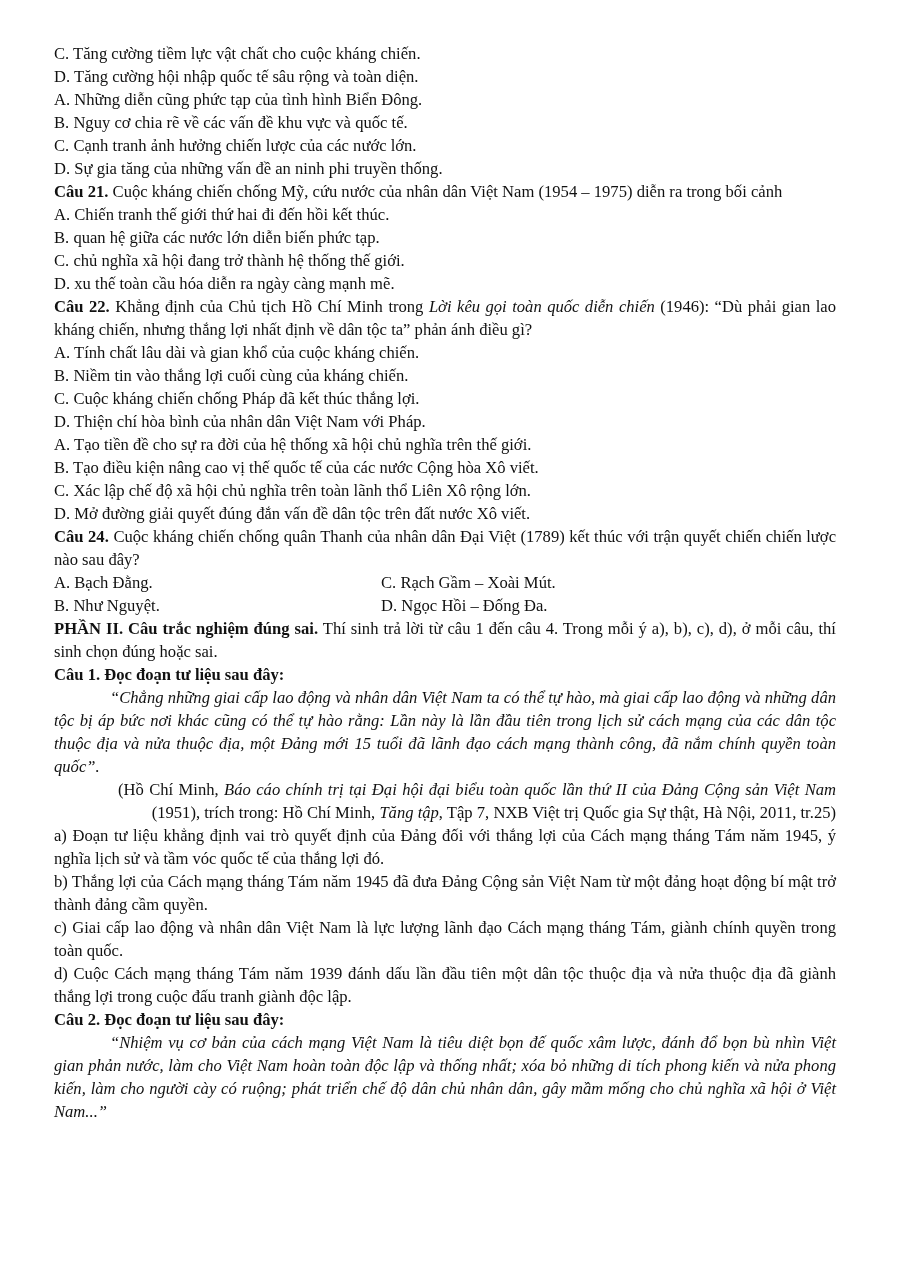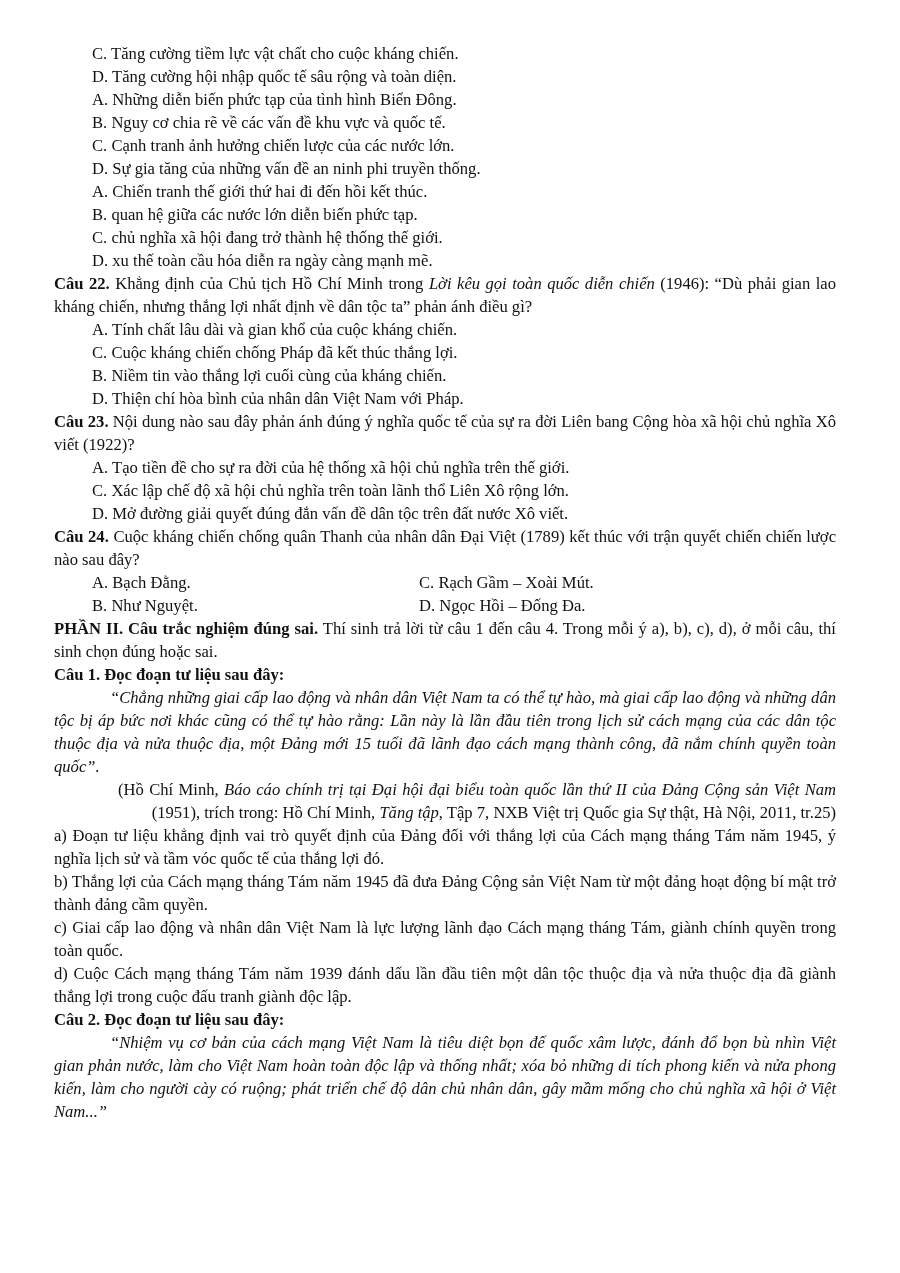--- a/index.html
+++ b/index.html
@@ -17,21 +17,21 @@
     }
     .page {
       position: absolute;
       left: 54px;
       top: 42px;
       width: 782px;
     }
     .para { display: block; text-align: justify; }
     .qhead { display: block; }
     .qhead .num { font-weight: bold; }
-    .opt { display: block; white-space: nowrap; margin-left: 38px; }
+    .opt { display: block; white-space: nowrap; }
     .opt-grid {
       display: grid;
       grid-template-columns: 327px 1fr;
     }
     .section-head .sec-title { font-weight: bold; }
     .bold { font-weight: bold; }
     .quote {
       display: block;
       font-style: italic;
       text-align: justify;
@@ -51,44 +51,45 @@
 <body>
 
 <div class="page">
 
   <div>
     <span class="opt"><span>C.</span> <span>Tăng cường tiềm lực vật chất cho cuộc kháng chiến.</span></span>
     <span class="opt"><span>D.</span> <span>Tăng cường hội nhập quốc tế sâu rộng và toàn diện.</span></span>
   </div>
 
   <div>
-    <span class="opt"><span>A.</span> <span>Những diễn biến phức tạp của tình hình Biển Đông.</span></span>
+    <span class="opt"><span>A.</span> <span>Những diễn cũng phức tạp của tình hình Biển Đông.</span></span>
     <span class="opt"><span>B.</span> <span>Nguy cơ chia rẽ về các vấn đề khu vực và quốc tế.</span></span>
     <span class="opt"><span>C.</span> <span>Cạnh tranh ảnh hưởng chiến lược của các nước lớn.</span></span>
     <span class="opt"><span>D.</span> <span>Sự gia tăng của những vấn đề an ninh phi truyền thống.</span></span>
   </div>
 
   <div>
+    <span class="qhead para"><span class="num">Câu 21.</span> <span>Cuộc kháng chiến chống Mỹ, cứu nước của nhân dân Việt Nam (1954 – 1975) diễn ra trong bối cảnh</span></span>
     <span class="opt"><span>A.</span> <span>Chiến tranh thế giới thứ hai đi đến hồi kết thúc.</span></span>
     <span class="opt"><span>B.</span> <span>quan hệ giữa các nước lớn diễn biến phức tạp.</span></span>
     <span class="opt"><span>C.</span> <span>chủ nghĩa xã hội đang trở thành hệ thống thế giới.</span></span>
     <span class="opt"><span>D.</span> <span>xu thế toàn cầu hóa diễn ra ngày càng mạnh mẽ.</span></span>
   </div>
 
   <div>
     <span class="qhead para"><span class="num">Câu 22.</span> <span>Khẳng định của Chủ tịch Hồ Chí Minh trong </span><i>Lời kêu gọi toàn quốc diễn chiến</i><span> (1946): “Dù phải gian lao kháng chiến, nhưng thắng lợi nhất định về dân tộc ta” phản ánh điều gì?</span></span>
     <span class="opt"><span>A.</span> <span>Tính chất lâu dài và gian khổ của cuộc kháng chiến.</span></span>
+    <span class="opt"><span>B.</span> <span>Niềm tin vào thắng lợi cuối cùng của kháng chiến.</span></span>
     <span class="opt"><span>C.</span> <span>Cuộc kháng chiến chống Pháp đã kết thúc thắng lợi.</span></span>
-    <span class="opt"><span>B.</span> <span>Niềm tin vào thắng lợi cuối cùng của kháng chiến.</span></span>
     <span class="opt"><span>D.</span> <span>Thiện chí hòa bình của nhân dân Việt Nam với Pháp.</span></span>
   </div>
 
   <div>
-    <span class="qhead para"><span class="num">Câu 23.</span> <span>Nội dung nào sau đây phản ánh đúng ý nghĩa quốc tế của sự ra đời Liên bang Cộng hòa xã hội chủ nghĩa Xô viết (1922)?</span></span>
     <span class="opt"><span>A.</span> <span>Tạo tiền đề cho sự ra đời của hệ thống xã hội chủ nghĩa trên thế giới.</span></span>
+    <span class="opt"><span>B.</span> <span>Tạo điều kiện nâng cao vị thế quốc tế của các nước Cộng hòa Xô viết.</span></span>
     <span class="opt"><span>C.</span> <span>Xác lập chế độ xã hội chủ nghĩa trên toàn lãnh thổ Liên Xô rộng lớn.</span></span>
     <span class="opt"><span>D.</span> <span>Mở đường giải quyết đúng đắn vấn đề dân tộc trên đất nước Xô viết.</span></span>
   </div>
 
   <div>
     <span class="qhead para"><span class="num">Câu 24.</span> <span>Cuộc kháng chiến chống quân Thanh của nhân dân Đại Việt (1789) kết thúc với trận quyết chiến chiến lược nào sau đây?</span></span>
     <div class="opt-grid">
       <span class="opt"><span>A.</span> <span>Bạch Đằng.</span></span>
       <span class="opt"><span>C.</span> <span>Rạch Gầm – Xoài Mút.</span></span>
       <span class="opt"><span>B.</span> <span>Như Nguyệt.</span></span>

